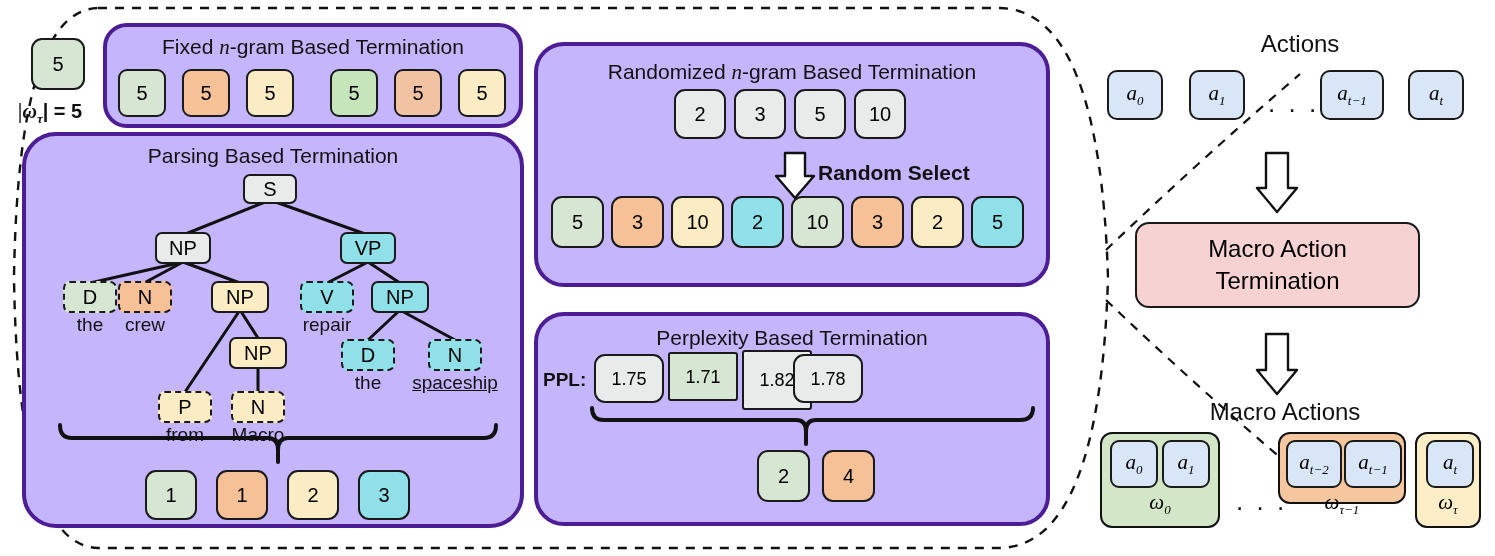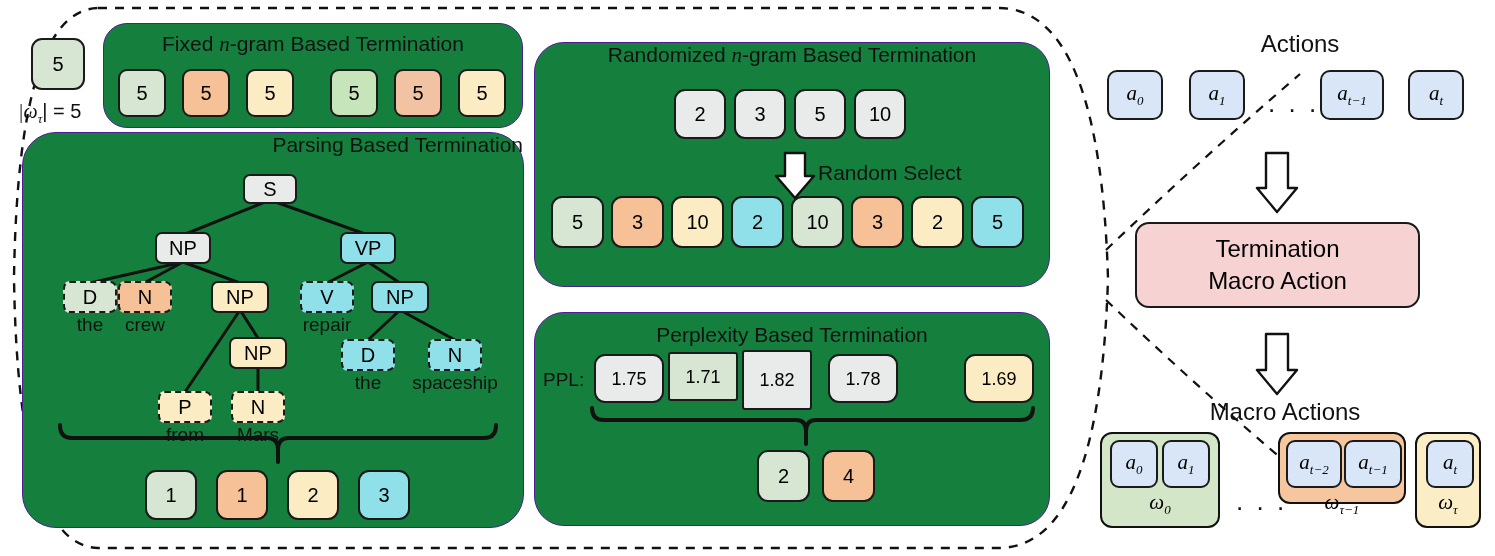--- a/index.html
+++ b/index.html
@@ -25,31 +25,31 @@
   .c-grey   {background:#e9eaea;}
   .c-blue   {background:#d9e6f7;}
   .c-pink   {background:#f7d2d2;}
   .c-macro-g{background:#d4e6c8;}
   .c-macro-o{background:#f6c79f;}
   .c-macro-y{background:#fbeec6;}
 
   
   .panel{
     position:absolute;box-sizing:border-box;
-    border:1px solid #4c1d95;border-radius:26px;background:#15803d;
+    border:4px solid #4c1d95;border-radius:26px;background:#c4b5fd;
   }
   .panel-title{
     position:absolute;left:0;right:0;text-align:center;
     font-size:21px;color:#111;white-space:nowrap;
   }
 
   
   .dashed-wrap{position:absolute;left:0;top:0;width:1495px;height:556px;pointer-events:none;}
 
-  .lbl{position:absolute;font-size:19px;color:#111;white-space:nowrap;}
+  .lbl{position:absolute;font-size:19px;color:#111;white-space:nowrap;font-weight:bold;}
   .lbl-it{font-family:"Liberation Serif","DejaVu Serif",serif;font-style:italic;}
   .hdr{position:absolute;font-size:24px;color:#111;white-space:nowrap;text-align:center;}
 
   .word{position:absolute;font-size:19px;color:#111;white-space:nowrap;text-align:center;}
 
   svg.lines{position:absolute;left:0;top:0;overflow:visible;pointer-events:none;}
 
   .mathit{font-family:"Liberation Serif","DejaVu Serif",serif;font-style:italic;font-size:21px;}
   .sub{font-size:13px;vertical-align:sub;font-style:italic;}
 
@@ -80,21 +80,21 @@
     </div>
   </div>
   <div class="chip c-green" style="left:118px;top:69px;width:48px;height:48px;">5</div>
   <div class="chip c-orange" style="left:182px;top:69px;width:48px;height:48px;">5</div>
   <div class="chip c-yellow" style="left:246px;top:69px;width:48px;height:48px;">5</div>
   <div class="chip c-green2" style="left:330px;top:69px;width:48px;height:48px;">5</div>
   <div class="chip c-orange2" style="left:394px;top:69px;width:48px;height:48px;">5</div>
   <div class="chip c-yellow" style="left:458px;top:69px;width:48px;height:48px;">5</div>
 
   <div class="panel" style="left:22px;top:132px;width:502px;height:396px;border-radius:34px;">
-    <div class="panel-title" style="top:0;text-align:right;">Parsing Based Termination</div>
+    <div class="panel-title" style="top:8px;">Parsing Based Termination</div>
   </div>
 
   <svg class="lines" width="1495" height="556">
     <g stroke="#111" stroke-width="3" fill="none" stroke-linecap="round">
       <line x1="270" y1="200" x2="183" y2="235"></line>
       <line x1="270" y1="200" x2="368" y2="235"></line>
       <line x1="183" y1="262" x2="90" y2="283"></line>
       <line x1="183" y1="262" x2="144" y2="283"></line>
       <line x1="183" y1="262" x2="240" y2="283"></line>
       <line x1="368" y1="262" x2="327" y2="283"></line>
@@ -121,31 +121,31 @@
   <div class="chip c-yellow" style="left:229px;top:337px;width:58px;height:32px;border-radius:7px;">NP</div>
   <div class="chip c-cyan dashed" style="left:341px;top:339px;width:54px;height:32px;border-radius:7px;">D</div>
   <div class="chip c-cyan dashed" style="left:428px;top:339px;width:54px;height:32px;border-radius:7px;">N</div>
   <div class="chip c-yellow dashed" style="left:158px;top:391px;width:54px;height:32px;border-radius:7px;">P</div>
   <div class="chip c-yellow dashed" style="left:231px;top:391px;width:54px;height:32px;border-radius:7px;">N</div>
 
   <div class="word" style="left:60px;top:314px;width:60px;">the</div>
   <div class="word" style="left:110px;top:314px;width:70px;">crew</div>
   <div class="word" style="left:292px;top:314px;width:70px;">repair</div>
   <div class="word" style="left:338px;top:372px;width:60px;">the</div>
-  <div class="word" style="left:400px;top:372px;width:110px;">spaceship</div>
+  <div class="word" style="left:400px;top:372px;width:110px;text-decoration:underline;">spaceship</div>
   <div class="word" style="left:152px;top:424px;width:66px;">from</div>
-  <div class="word" style="left:224px;top:424px;width:68px;">Mars</div>
+  <div class="word" style="left:224px;top:424px;width:68px;">Macro</div>
 
   <div class="chip c-green" style="left:145px;top:470px;width:52px;height:50px;border-radius:11px;">1</div>
   <div class="chip c-orange" style="left:216px;top:470px;width:52px;height:50px;border-radius:11px;">1</div>
   <div class="chip c-yellow" style="left:287px;top:470px;width:52px;height:50px;border-radius:11px;">2</div>
   <div class="chip c-cyan" style="left:358px;top:470px;width:52px;height:50px;border-radius:11px;">3</div>
 
   <div class="panel" style="left:534px;top:42px;width:516px;height:245px;border-radius:30px;">
-    <div class="panel-title" style="top:0;text-align:center;">
+    <div class="panel-title" style="top:14px;text-align:center;">
       <span>Randomized </span><span class="mathit">n</span><span>-gram Based Termination</span>
     </div>
   </div>
   <div class="chip c-grey" style="left:674px;top:89px;width:52px;height:50px;border-radius:11px;">2</div>
   <div class="chip c-grey" style="left:734px;top:89px;width:52px;height:50px;border-radius:11px;">3</div>
   <div class="chip c-grey" style="left:794px;top:89px;width:52px;height:50px;border-radius:11px;">5</div>
   <div class="chip c-grey" style="left:854px;top:89px;width:52px;height:50px;border-radius:11px;">10</div>
 
   <svg class="lines" width="1495" height="556">
     <polygon points="785,153 805,153 805,176 814,176 795,198 776,176 785,176" fill="#fff" stroke="#111" stroke-width="2.4" stroke-linejoin="round"></polygon>
@@ -162,22 +162,21 @@
   <div class="chip c-cyan" style="left:971px;top:196px;width:53px;height:52px;border-radius:11px;">5</div>
 
   <div class="panel" style="left:534px;top:312px;width:516px;height:214px;border-radius:30px;">
     <div class="panel-title" style="top:10px;">Perplexity Based Termination</div>
   </div>
   <div class="lbl" style="left:543px;top:369px;font-size:19px;">PPL:</div>
 
   <div class="chip c-grey sm" style="left:594px;top:354px;width:70px;height:49px;border-radius:11px;">1.75</div>
   <div class="chip c-green sm" style="left:668px;top:352px;width:70px;height:49px;border-radius:3px;">1.71</div>
   <div class="chip c-grey sm" style="left:742px;top:350px;width:70px;height:60px;border-radius:3px;">1.82</div>
-  <div class="chip c-grey sm" style="left:828px;top:354px;width:70px;height:49px;border-radius:11px;">1.78</div>
-  <div class="chip c-yellow sm" style="left:964px;top:354px;width:70px;height:49px;border-radius:11px;">1.69</div>
+  <div class="chip c-grey sm" style="left:793px;top:354px;width:70px;height:49px;border-radius:11px;">1.78</div>
 
   <svg class="lines" width="1495" height="556">
     <path d="M 592 408 Q 592 420 604 420 L 796 420 Q 806 420 806 431 Q 806 420 816 420 L 1020 420 Q 1033 420 1033 408" fill="none" stroke="#111" stroke-width="4" stroke-linecap="round" stroke-linejoin="round"></path>
     <line x1="806" y1="428" x2="806" y2="444" stroke="#111" stroke-width="4" stroke-linecap="round"></line>
   </svg>
 
   <div class="chip c-green" style="left:757px;top:450px;width:53px;height:52px;border-radius:11px;">2</div>
   <div class="chip c-orange" style="left:822px;top:450px;width:53px;height:52px;border-radius:11px;">4</div>
 
   <div class="hdr" style="left:1150px;top:30px;width:300px;">Actions</div>
@@ -195,22 +194,22 @@
   <div class="chip c-blue" style="left:1408px;top:70px;width:56px;height:50px;border-radius:10px;">
     <span class="mathit">a<span class="sub">t</span></span>
   </div>
 
   <svg class="lines" width="1495" height="556">
     <polygon points="1266,153 1288,153 1288,188 1297,188 1277,212 1257,188 1266,188" fill="#fff" stroke="#111" stroke-width="2.4" stroke-linejoin="round"></polygon>
     <polygon points="1266,334 1288,334 1288,370 1297,370 1277,394 1257,370 1266,370" fill="#fff" stroke="#111" stroke-width="2.4" stroke-linejoin="round"></polygon>
   </svg>
 
   <div class="chip c-pink" style="left:1135px;top:222px;width:285px;height:86px;border-radius:14px;flex-direction:column;font-size:24px;line-height:1.32;">
+    <span>Macro Action</span>
     <span>Termination</span>
-    <span>Macro Action</span>
   </div>
 
   <div class="hdr" style="left:1140px;top:398px;width:290px;">Macro Actions</div>
 
   <div class="macro-box c-macro-g" style="left:1100px;top:432px;width:120px;height:96px;">
     <div class="chip c-blue" style="left:8px;top:6px;width:48px;height:48px;border-radius:9px;position:absolute;">
       <span class="mathit">a<span class="sub">0</span></span>
     </div>
     <div class="chip c-blue" style="left:60px;top:6px;width:48px;height:48px;border-radius:9px;position:absolute;">
       <span class="mathit">a<span class="sub">1</span></span>

